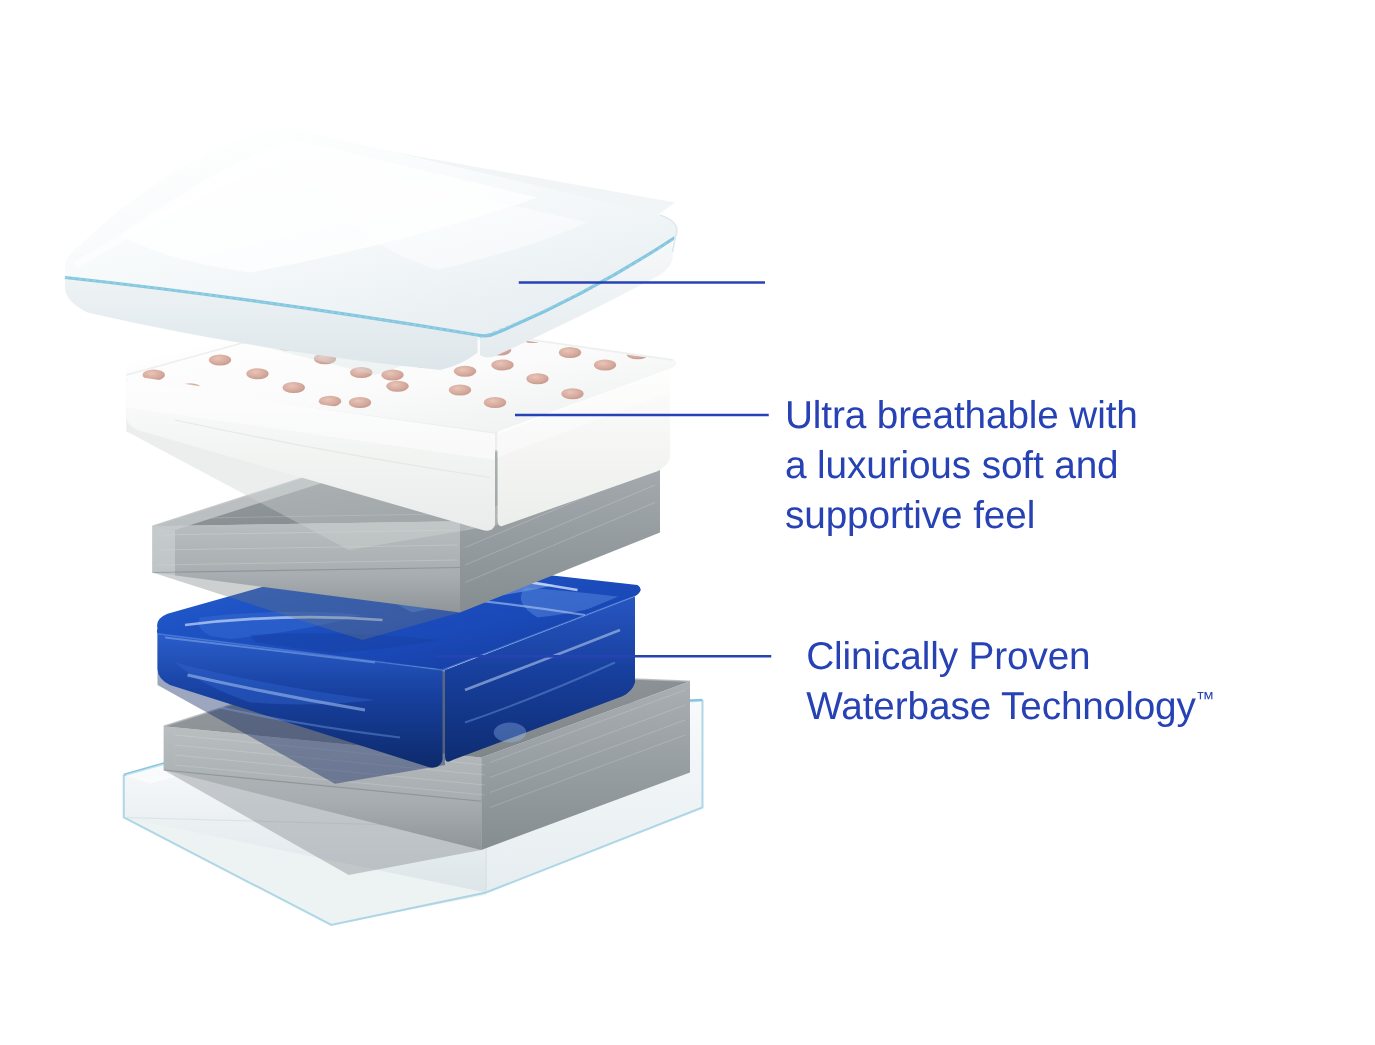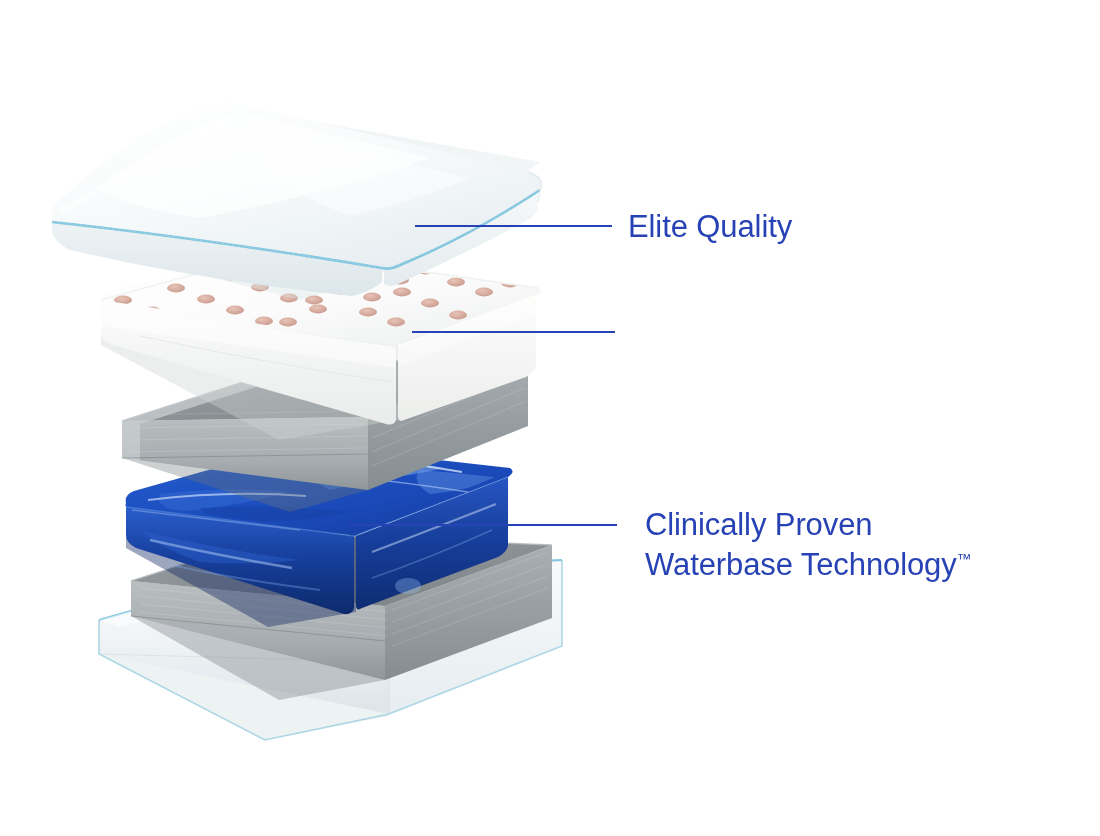--- a/index.html
+++ b/index.html
@@ -316,19 +316,21 @@
       <path d="M 528,172 Q 546,178 540,190 L 538,202" fill="none" stroke="#dfe8eb" stroke-width="1.4" opacity="0.9"></path>
     </g>
 
     <g stroke="#2742b4" stroke-width="1.9" fill="none">
       <line x1="415" y1="226" x2="612" y2="226"></line>
       <line x1="412" y1="332" x2="615" y2="332"></line>
       <line x1="348" y1="525" x2="617" y2="525"></line>
     </g>
   </svg>
 
-  <div class="callout" id="callout-1">Elite Quality</div>
-
+
+  <div class="callout" id="callout-2">Ultra breathable with
+a luxurious soft and
+supportive feel</div>
 
   <div class="callout" id="callout-3"><span>Clinically Proven
 Waterbase Technology</span><span class="tm">™</span></div>
 
 </div>
 
 </body></html>

